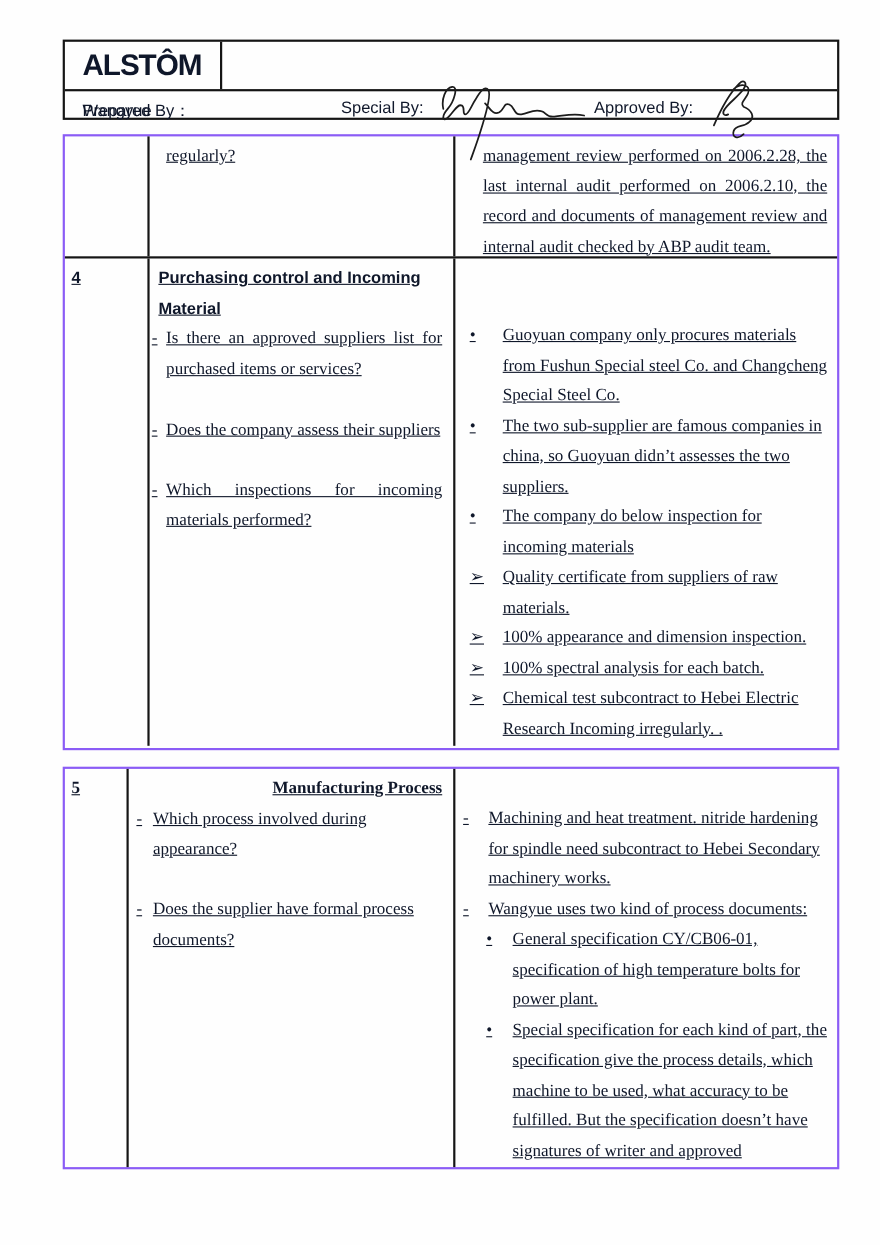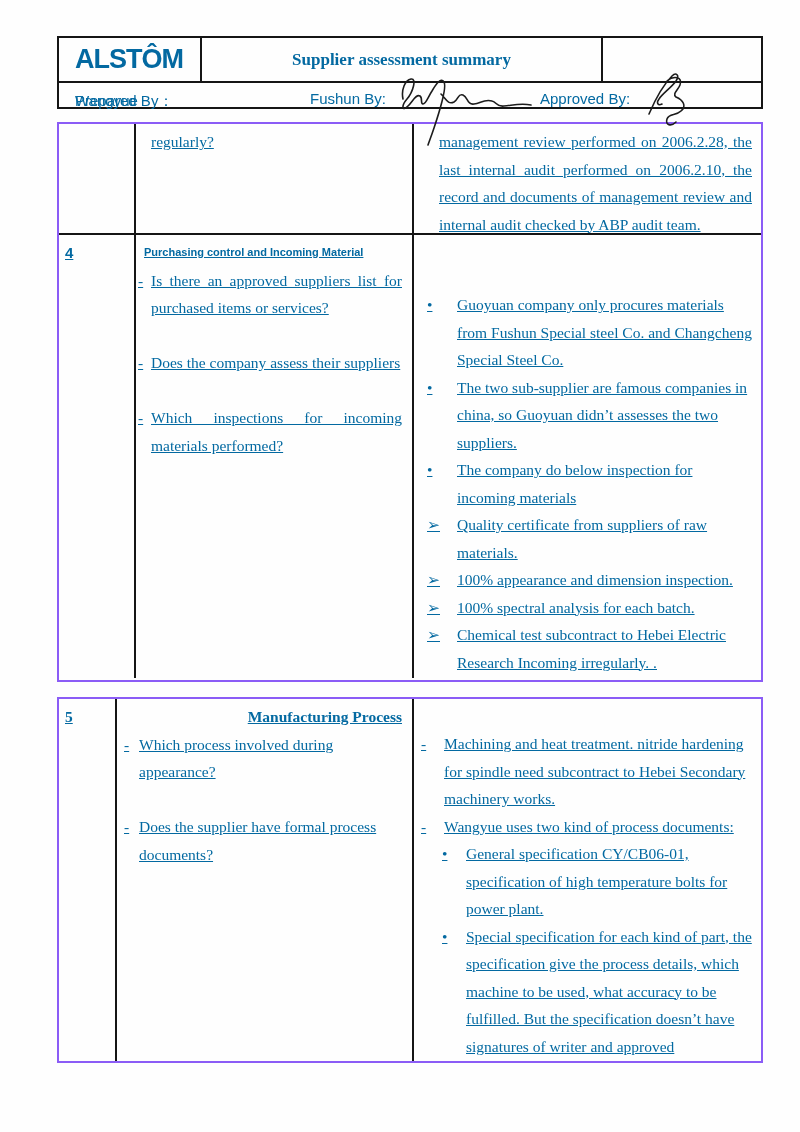--- a/index.html
+++ b/index.html
@@ -1,16 +1,16 @@
 <!DOCTYPE html>
 <html><head>
 <meta charset="utf-8">
 <style>
   html,body{margin:0;padding:0;background:#e8e8e8;}
-  .page{position:relative;width:800px;height:1132px;background:#fefefe;color:#0369a1;
+  .page{position:relative;width:800px;height:1132px;background:#fefefe;color:#0f172a;
         font-family:"Liberation Serif",serif;overflow:hidden;}
   
   .hdr{position:absolute;left:57px;top:36px;width:706px;border:2px solid #151515;box-sizing:border-box;}
   .hdr-row1{display:grid;grid-template-columns:143px 401px 1fr;height:43px;}
   .hdr-cell{box-sizing:border-box;display:flex;align-items:center;overflow:hidden;}
   .hdr-logo{padding-left:16px;font-family:"Liberation Sans",sans-serif;font-weight:bold;
             font-size:27px;letter-spacing:-1px;border-right:2px solid #151515;}
   .hdr-title{justify-content:center;font-weight:bold;font-size:17px;border-right:2px solid #151515;}
   .hdr-code{justify-content:center;font-family:"Liberation Sans",sans-serif;font-weight:bold;font-size:18px;}
   .hdr-row2{position:relative;height:24px;border-top:2px solid #151515;
@@ -29,21 +29,21 @@
   .rowA{height:109px;}
   .row4{height:445px;border-top:2px solid #151515;}
   .row5{height:362px;}
   .cell{box-sizing:border-box;border-left:2px solid #151515;padding-top:4px;overflow:hidden;}
   .cell:first-child{border-left:none;}
   .num{font-weight:bold;padding-left:6px;font-size:15.5px;}
   .t1 .num{font-family:"Liberation Sans",sans-serif;font-size:15px;}
   body, .cell{font-size:15.5px;line-height:27.5px;}
   
   .qcell{padding-left:2px;padding-right:10px;}
-  .h-sans{font-family:"Liberation Sans",sans-serif;font-weight:bold;font-size:11px;padding-left:6px;}
+  .h-sans{font-family:"Liberation Sans",sans-serif;font-weight:bold;font-size:15px;padding-left:6px;}
   .h-serif{font-weight:bold;padding-left:3px;text-align:right;}
   .qitem{display:flex;margin:0 0 27.5px 0;}
   .qitem:last-child{margin-bottom:0;}
   .qitem .mk{flex:0 0 13px;}
   .t2 .qitem{margin-left:5px;}
   .t2 .qitem .mk{flex:0 0 15px;}
   .t1 .qitem .tx{text-align:justify;}
   .qitem .tx{flex:1;}
   
   .acell{padding-left:13px;padding-right:9px;}
@@ -62,28 +62,27 @@
   .sig-overlay{position:absolute;left:0;top:0;width:800px;height:1132px;pointer-events:none;}
 </style>
 </head>
 <body>
 
 <div class="page">
 
   <div class="hdr">
     <div class="hdr-row1">
       <div class="hdr-cell hdr-logo">ALSTÔM</div>
-      <div class="hdr-cell hdr-title">Supplier assessment summary</div>
     </div>
     <div class="hdr-row2">
       <span class="lbl-prepared">
           <span>Prepared By：</span>
           <span>Wangyue</span>
         </span>
-      <span class="lbl-checked">Fushun By:</span>
+      <span class="lbl-checked">Special By:</span>
       <span class="lbl-approved">Approved By:</span>
     </div>
   </div>
 
   <div class="tbl t1">
     <div class="trow rowA">
       <div class="cell num"></div>
       <div class="cell qcell">
         <div class="qitem" style="margin-left:13px">
           <span class="tx" style="text-align:left">regularly?</span>

